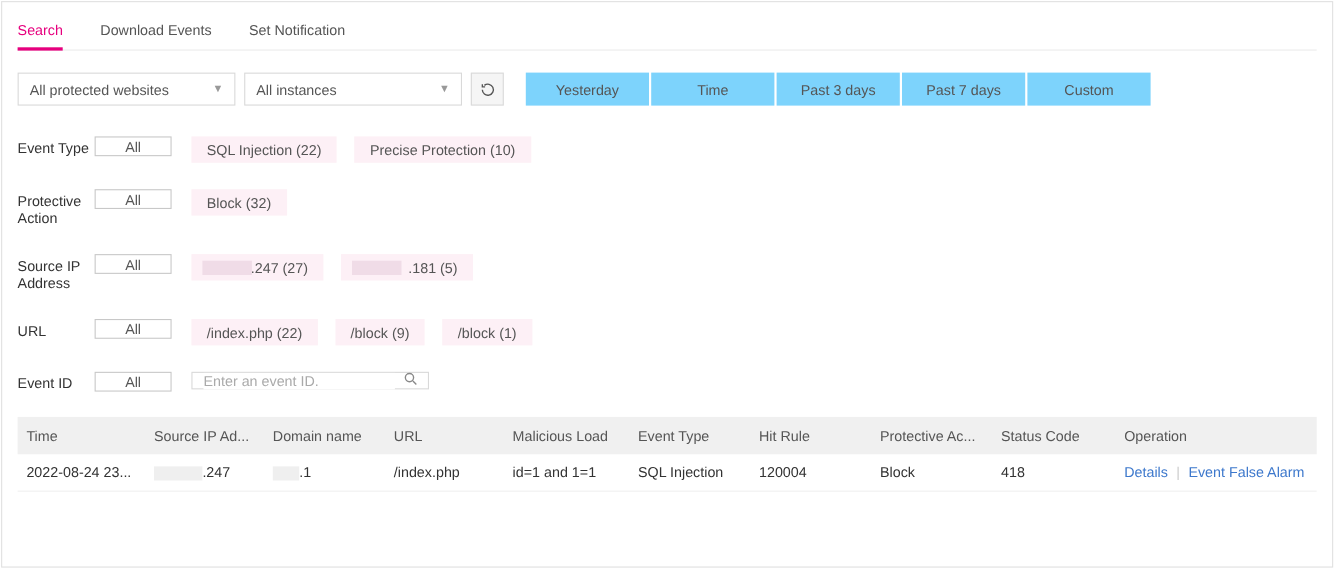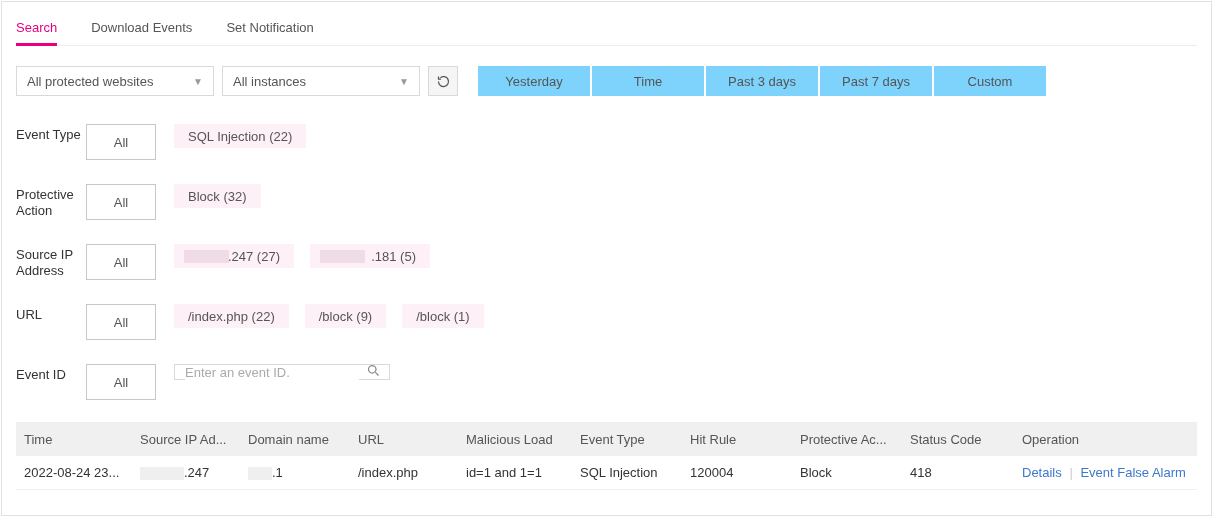--- a/index.html
+++ b/index.html
@@ -103,21 +103,21 @@
     width: 70px;
     min-width: 70px;
     color: #333;
     padding-top: 3px;
     line-height: 16px;
   }
   .facet-all {
     border: 1px solid #c8c8c8;
     background: #fff;
     color: #555;
-    height: 36px;
+    height: 18px;
     width: 70px;
     display: flex;
     align-items: center;
     justify-content: center;
     margin-right: 18px;
     cursor: pointer;
   }
   .facet-chips {
     display: flex;
     gap: 16px;
@@ -245,20 +245,21 @@
       <div class="time-chip">Past 7 days</div>
       <div class="time-chip">Custom</div>
     </div>
   </div>
 
   <div class="facet">
     <div class="facet-label">Event Type</div>
     <div class="facet-all">All</div>
     <div class="facet-chips">
       <div class="facet-chip">SQL Injection (22)</div>
+      <div class="facet-chip">Precise Protection (10)</div>
     </div>
   </div>
 
   <div class="facet">
     <div class="facet-label">Protective Action</div>
     <div class="facet-all">All</div>
     <div class="facet-chips">
       <div class="facet-chip">Block (32)</div>
     </div>
   </div>

